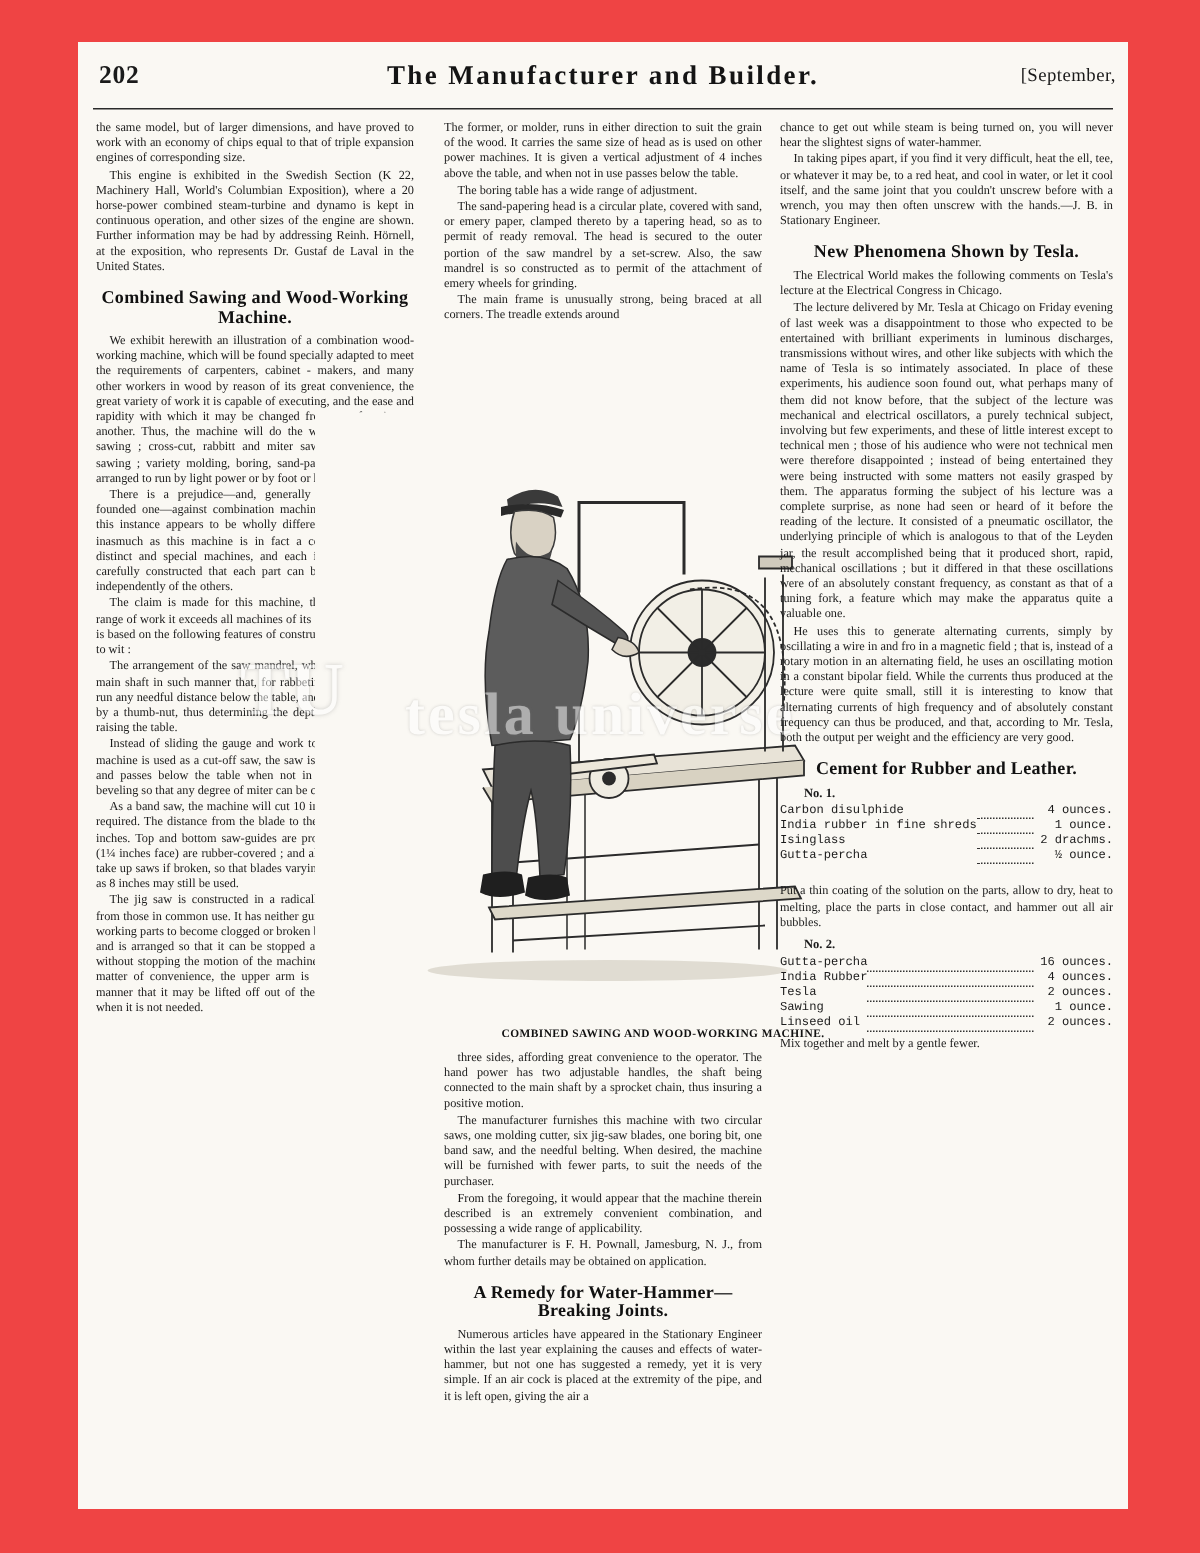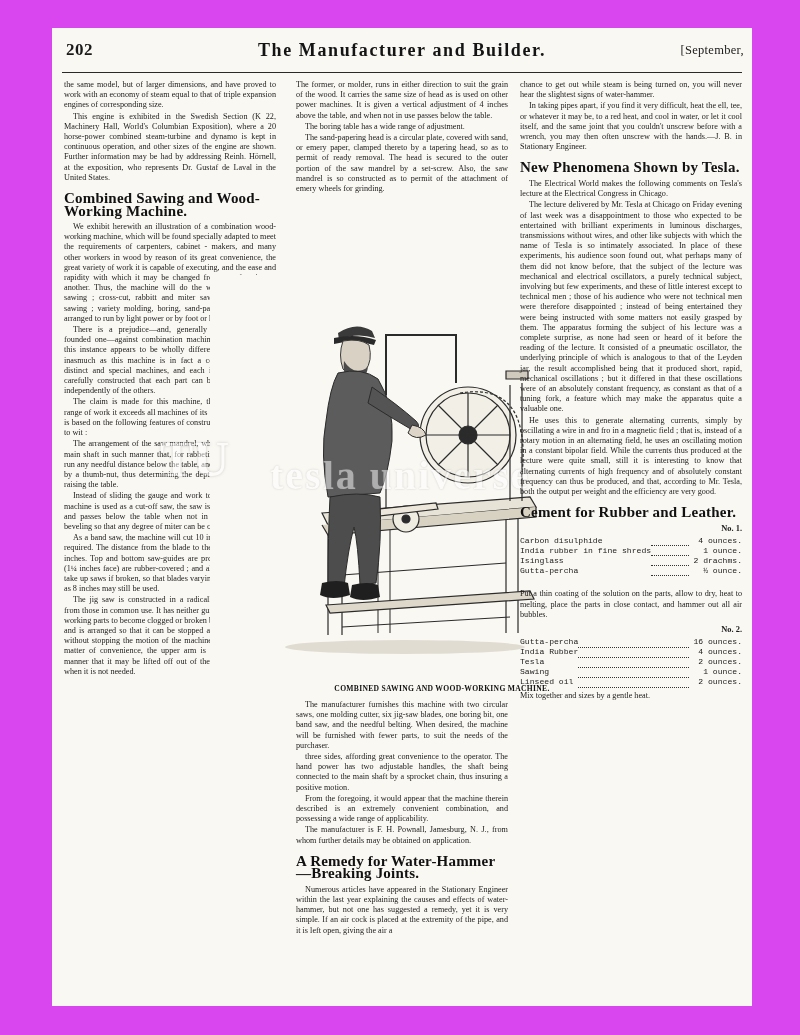--- a/index.html
+++ b/index.html
@@ -11,21 +11,21 @@
     width: 800px;
     height: 1035px;
     overflow: hidden;
     font-family: "Liberation Serif", serif;
   }
   .page {
     position: absolute;
     left: 0; top: 0;
     width: 800px;
     height: 1035px;
-    background: #d946ef;
+    background: #ef4444;
   }
   .sheet {
     position: absolute;
     left: 52px;
     top: 28px;
     width: 700px;
     height: 978px;
     background: #faf8f3;
   }
   
@@ -87,23 +87,23 @@
   #col2 { left: 296px; }
   #col3 { left: 520px; width: 222px; }
 
   .col p {
     margin: 0 0 1px 0;
     text-indent: 9px;
   }
   .col p.noind { text-indent: 0; }
 
   h2.sec {
-    font-size: 15px;
-    font-weight: bold;
-    text-align: left;
+    font-size: 12px;
+    font-weight: bold;
+    text-align: center;
     margin: 9px 0 5px 0;
     line-height: 12.5px;
     letter-spacing: 0.2px;
     color: #111;
   }
 
   .figcaption {
     font-size: 7.6px;
     font-weight: bold;
     text-align: center;
@@ -150,21 +150,21 @@
     left: 10px;
     top: 0px;
     font-size: 50px;
     color: #ffffff;
     font-weight: bold;
     font-family: Liberation Serif, serif;
     text-shadow: 0 0 3px rgba(120,120,120,0.7);
   }
   
   .recipe-no {
-    text-align: right;
+    text-align: left;
     font-size: 8.4px;
     font-weight: bold;
     margin: 5px 0 2px 16px;
   }
   table.recipe {
     width: 100%;
     border-collapse: collapse;
     font-size: 8.1px;
     line-height: 10px;
     font-family: Liberation Mono, monospace;
@@ -192,36 +192,37 @@
   <div class="sheet"></div>
 
   <div class="header">
     <div class="folio-left">202</div>
     <div class="header-title">The Manufacturer and Builder.</div>
     <div class="folio-right">[September,</div>
   </div>
   <div class="rule"></div>
 
   <div class="col" id="col1">
-    <p class="noind">the same model, but of larger dimensions, and have proved to work with an economy of steam equal to that of triple expansion engines of corresponding size.</p>
+    <p class="noind">the same model, but of larger dimensions, and have proved to work with an economy of chips equal to that of triple expansion engines of corresponding size.</p>
     <p>This engine is exhibited in the Swedish Section (K 22, Machinery Hall, World's Columbian Exposition), where a 20 horse-power combined steam-turbine and dynamo is kept in continuous operation, and other sizes of the engine are shown. Further information may be had by addressing Reinh. Hörnell, at the exposition, who represents Dr. Gustaf de Laval in the United States.</p>
     <h2 class="sec">Combined Sawing and Wood-Working Machine.</h2>
     <p>We exhibit herewith an illustration of a combination wood-working machine, which will be found specially adapted to meet the requirements of carpenters, cabinet - makers, and many other workers in wood by reason of its great convenience, the great variety of work it is capable of executing, and the ease and rapidity with which it may be changed from one function to another. Thus, the machine will do the work of self-fed rip sawing ; cross-cut, rabbitt and miter sawing, band and jig sawing ; variety molding, boring, sand-papering, etc., and is arranged to run by light power or by foot or hand for light work.</p>
     <p>There is a prejudice—and, generally speaking, a well-founded one—against combination machines, but the case in this instance appears to be wholly different and exceptional, inasmuch as this machine is in fact a combination of four distinct and special machines, and each is so perfectly and carefully constructed that each part can be operated entirely independently of the others.</p>
     <p>The claim is made for this machine, that in capacity and range of work it exceeds all machines of its class, and this claim is based on the following features of construction and operation, to wit :</p>
     <p>The arrangement of the saw mandrel, which is hinged to the main shaft in such manner that, for rabbeting, the saw may be run any needful distance below the table, and is secured in place by a thumb-nut, thus determining the depth of rabbet without raising the table.</p>
     <p>Instead of sliding the gauge and work to the saw, when the machine is used as a cut-off saw, the saw is drawn to the work, and passes below the table when not in use. The gauge is beveling so that any degree of miter can be cut.</p>
     <p>As a band saw, the machine will cut 10 inches in thickness if required. The distance from the blade to the main casting is 26 inches. Top and bottom saw-guides are provided ; the pulleys (1¼ inches face) are rubber-covered ; and allowance is made to take up saws if broken, so that blades varying in length as much as 8 inches may still be used.</p>
     <p>The jig saw is constructed in a radically different manner from those in common use. It has neither guides, cogs, nor other working parts to become clogged or broken by chips or sawdust, and is arranged so that it can be stopped and started instantly, without stopping the motion of the machine. Furthermore, as a matter of convenience, the upper arm is arranged in such a manner that it may be lifted off out of the way of other parts when it is not needed.</p>
   </div>
 
   <div class="col" id="col2" style="height:190px; overflow:hidden;">
     <p class="noind">The former, or molder, runs in either direction to suit the grain of the wood. It carries the same size of head as is used on other power machines. It is given a vertical adjustment of 4 inches above the table, and when not in use passes below the table.</p>
     <p>The boring table has a wide range of adjustment.</p>
     <p>The sand-papering head is a circular plate, covered with sand, or emery paper, clamped thereto by a tapering head, so as to permit of ready removal. The head is secured to the outer portion of the saw mandrel by a set-screw. Also, the saw mandrel is so constructed as to permit of the attachment of emery wheels for grinding.</p>
+    <p>The main frame is unusually strong, being braced at all corners. The treadle extends around</p>
   </div>
 
   <div class="figure">
     <div class="fig-inner">
       <svg viewBox="0 0 380 390" width="380" height="390">
         <rect x="0" y="0" width="380" height="390" fill="#faf8f3"></rect>
         <g stroke="#2b2b2b" fill="none" stroke-width="1.2">
 
           <ellipse cx="195" cy="372" rx="120" ry="7" fill="#cfcabd" stroke="none" opacity="0.6"></ellipse>
 
@@ -282,22 +283,22 @@
   <div class="watermark">
     <div class="wm-mark">TU</div>
     <div class="wm-text">tesla universe</div>
   </div>
 
   <div style="position:absolute; left:296px; top:680px; width:292px;">
     <div class="figcaption">COMBINED SAWING AND WOOD-WORKING MACHINE.</div>
   </div>
 
   <div class="col" id="col2b" style="position:absolute; left:296px; top:700px; width:212px;">
+    <p>three sides, affording great convenience to the operator. The hand power has two adjustable handles, the shaft being connected to the main shaft by a sprocket chain, thus insuring a positive motion.</p>
     <p>The manufacturer furnishes this machine with two circular saws, one molding cutter, six jig-saw blades, one boring bit, one band saw, and the needful belting. When desired, the machine will be furnished with fewer parts, to suit the needs of the purchaser.</p>
-    <p>three sides, affording great convenience to the operator. The hand power has two adjustable handles, the shaft being connected to the main shaft by a sprocket chain, thus insuring a positive motion.</p>
     <p>From the foregoing, it would appear that the machine therein described is an extremely convenient combination, and possessing a wide range of applicability.</p>
     <p>The manufacturer is F. H. Pownall, Jamesburg, N. J., from whom further details may be obtained on application.</p>
     <h2 class="sec">A Remedy for Water-Hammer—Breaking Joints.</h2>
     <p>Numerous articles have appeared in the Stationary Engineer within the last year explaining the causes and effects of water-hammer, but not one has suggested a remedy, yet it is very simple. If an air cock is placed at the extremity of the pipe, and it is left open, giving the air a</p>
   </div>
 
   <div class="col" id="col3">
     <p class="noind">chance to get out while steam is being turned on, you will never hear the slightest signs of water-hammer.</p>
     <p>In taking pipes apart, if you find it very difficult, heat the ell, tee, or whatever it may be, to a red heat, and cool in water, or let it cool itself, and the same joint that you couldn't unscrew before with a wrench, you may then often unscrew with the hands.—J. B. in Stationary Engineer.</p>
     <h2 class="sec">New Phenomena Shown by Tesla.</h2>
@@ -354,15 +355,15 @@
             <td class="dots"></td>
             <td class="amt">1 ounce.</td>
           </tr>
           <tr>
             <td class="item">Linseed oil</td>
             <td class="dots"></td>
             <td class="amt">2 ounces.</td>
           </tr>
         </tbody>
     </table>
-    <p class="noind" style="margin-top:3px;">Mix together and sizes by a gentle heat.</p>
+    <p class="noind" style="margin-top:3px;">Mix together and melt by a gentle fewer.</p>
   </div>
 </div>
 
 </body></html>

